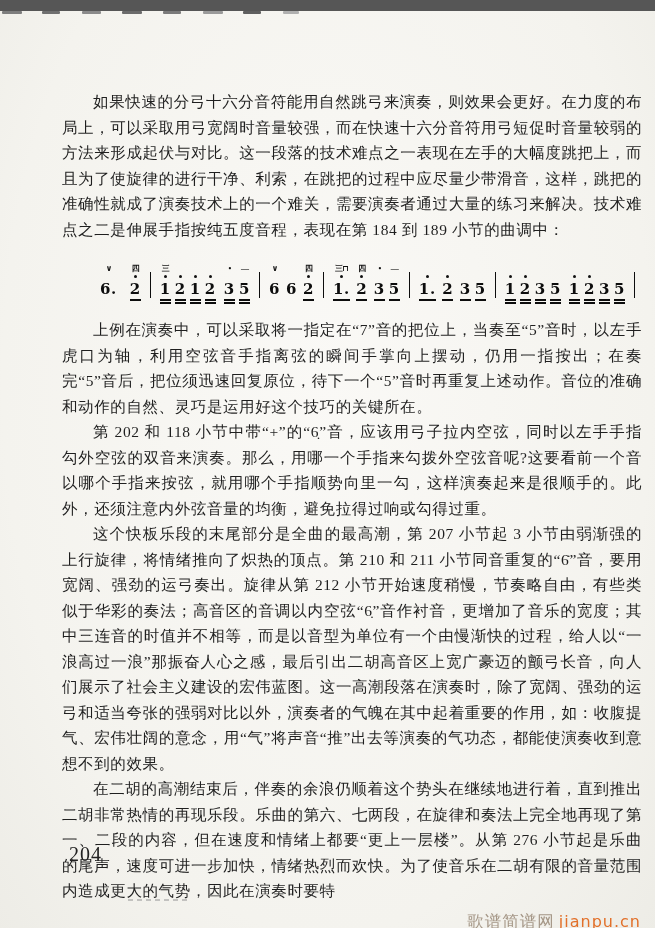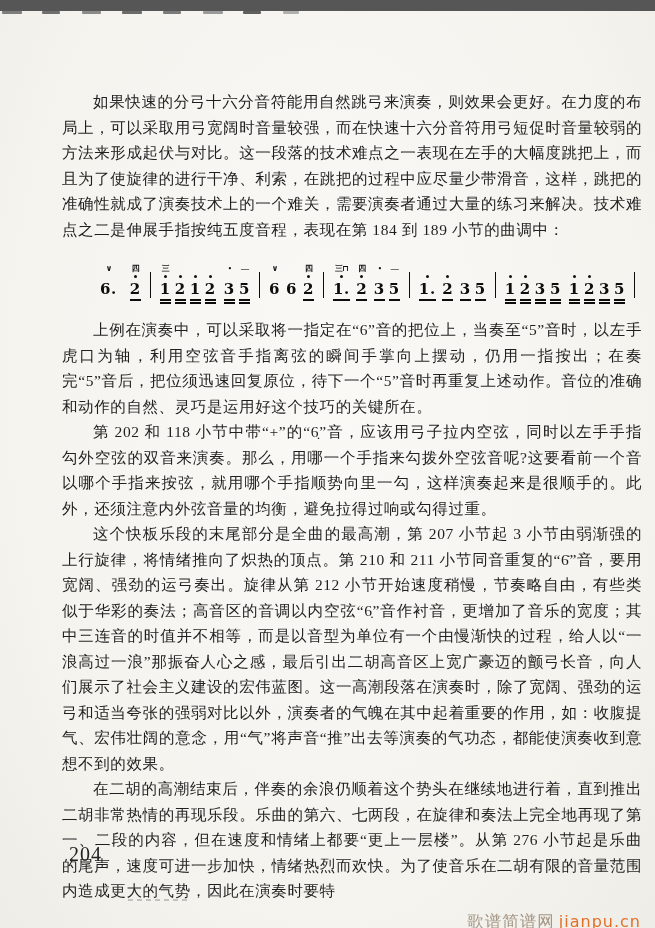--- a/index.html
+++ b/index.html
@@ -354,21 +354,21 @@
           <span class="octdot"></span>
           <span class="num">5</span>
           <span class="uls">
             <i></i>
             <i></i>
           </span>
         </span>
         <span class="barline"></span>
       </div>
 
-    <p>上例在演奏中，可以采取将一指定在“6”音的把位上，当奏至“5”音时，以左手虎口为轴，利用空弦音手指离弦的瞬间手掌向上摆动，仍用一指按出；在奏完“5”音后，把位须迅速回复原位，待下一个“5”音时再重复上述动作。音位的准确和动作的自然、灵巧是运用好这个技巧的关键所在。</p>
+    <p>上例在演奏中，可以采取将一指定在“7”音的把位上，当奏至“5”音时，以左手虎口为轴，利用空弦音手指离弦的瞬间手掌向上摆动，仍用一指按出；在奏完“5”音后，把位须迅速回复原位，待下一个“5”音时再重复上述动作。音位的准确和动作的自然、灵巧是运用好这个技巧的关键所在。</p>
     <p>第 202 和 118 小节中带“+”的“6̣”音，应该用弓子拉内空弦，同时以左手手指勾外空弦的双音来演奏。那么，用哪一个手指来勾拨外空弦音呢?这要看前一个音以哪个手指来按弦，就用哪个手指顺势向里一勾，这样演奏起来是很顺手的。此外，还须注意内外弦音量的均衡，避免拉得过响或勾得过重。</p>
     <p>这个快板乐段的末尾部分是全曲的最高潮，第 207 小节起 3 小节由弱渐强的上行旋律，将情绪推向了炽热的顶点。第 210 和 211 小节同音重复的“6̇”音，要用宽阔、强劲的运弓奏出。旋律从第 212 小节开始速度稍慢，节奏略自由，有些类似于华彩的奏法；高音区的音调以内空弦“6̣”音作衬音，更增加了音乐的宽度；其中三连音的时值并不相等，而是以音型为单位有一个由慢渐快的过程，给人以“一浪高过一浪”那振奋人心之感，最后引出二胡高音区上宽广豪迈的颤弓长音，向人们展示了社会主义建设的宏伟蓝图。这一高潮段落在演奏时，除了宽阔、强劲的运弓和适当夸张的强弱对比以外，演奏者的气魄在其中起着重要的作用，如：收腹提气、宏伟壮阔的意念，用“气”将声音“推”出去等演奏的气功态，都能使演奏收到意想不到的效果。</p>
     <p>在二胡的高潮结束后，伴奏的余浪仍顺着这个势头在继续地进行着，直到推出二胡非常热情的再现乐段。乐曲的第六、七两段，在旋律和奏法上完全地再现了第一、二段的内容，但在速度和情绪上都要“更上一层楼”。从第 276 小节起是乐曲的尾声，速度可进一步加快，情绪热烈而欢快。为了使音乐在二胡有限的音量范围内造成更大的气势，因此在演奏时要特</p>
   </div>
 
   <div class="page-number">204</div>
 
   <div class="footer-dash"></div>
 
   <div class="watermark">

